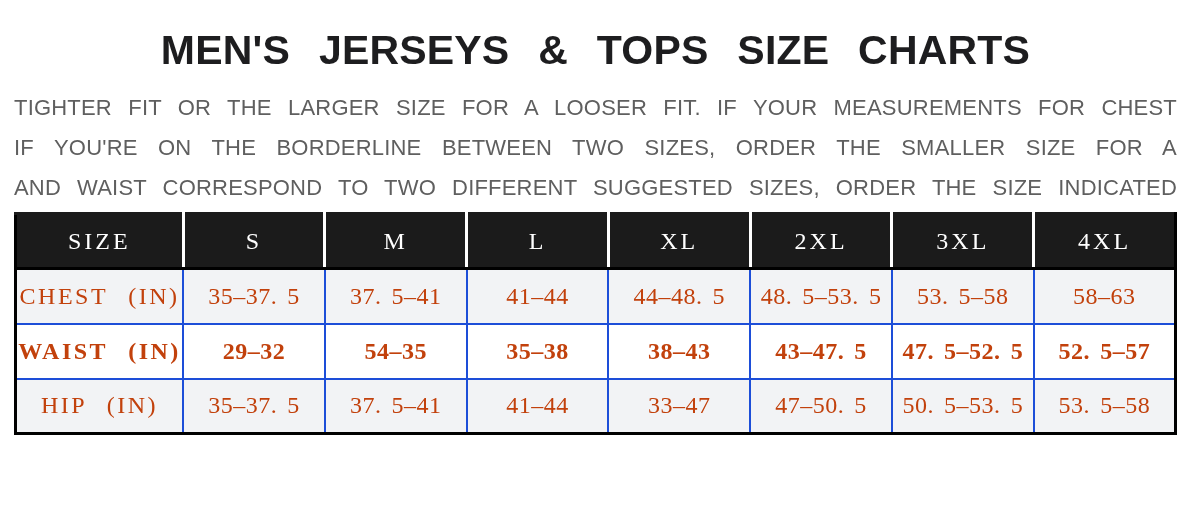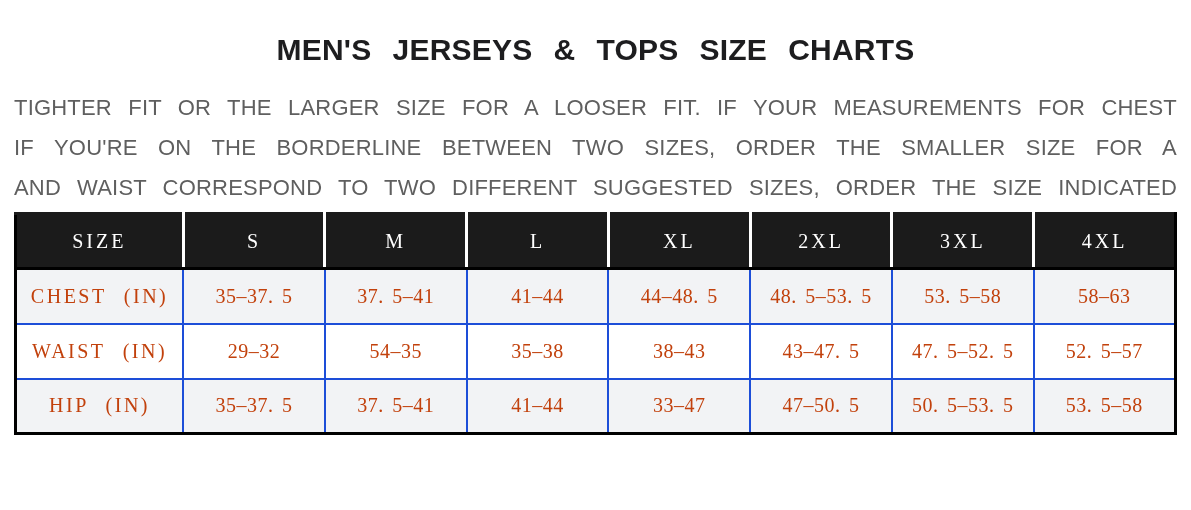--- a/index.html
+++ b/index.html
@@ -7,21 +7,21 @@
     width: 1191px; height: 510px;
     background: #ffffff;
     font-family: "Liberation Sans", sans-serif;
     overflow: hidden;
   }
   .page { padding: 0 14px; }
 
   .page-title {
     padding-top: 30px;
     text-align: center;
-    font-size: 30px;
+    font-size: 41px;
     line-height: 40px;
     font-weight: 700;
     color: #1d1d1f;
     word-spacing: 0.42em;
     letter-spacing: 0.2px;
   }
 
   .intro {
     margin-top: 18px;
     color: #5f5f5f;
@@ -40,39 +40,39 @@
     table-layout: fixed;
     font-family: "Liberation Serif", serif;
   }
   col.c-label { width: 14.45%; }
   col.c-size  { width: 12.2214%; }
   th, td {
     height: 55px;
     text-align: center;
     vertical-align: middle;
     white-space: nowrap;
-    font-size: 20px;
+    font-size: 24px;
     font-weight: 400;
     letter-spacing: 0.5px;
     word-spacing: 0.15em;
   }
   th {
     background: #1b1b1b;
     color: #ffffff;
     border: 3px solid #ffffff;
     border-top-color: #1b1b1b;
     border-bottom-color: #000000;
     letter-spacing: 3px;
   }
   th.first { border-left-color: #000000; }
   th.last  { border-right-color: #000000; }
   td { border: 2px solid #1d4ed8; color: #c2410c; }
   td.row-label { letter-spacing: 2.5px; word-spacing: 0.5em; }
   tr.alt td   { background: #f2f3f5; }
-  tr.plain td { background: #ffffff; }
+  tr.plain td { background: #ffffff; font-weight: bold; }
 </style>
 </head>
 <body>
 
 <div class="page">
 
   <h1 class="page-title">MEN'S JERSEYS &amp; TOPS SIZE CHARTS</h1>
 
   <div class="intro">
     <div class="intro-line">TIGHTER FIT OR THE LARGER SIZE FOR A LOOSER FIT. IF YOUR MEASUREMENTS FOR CHEST</div>

